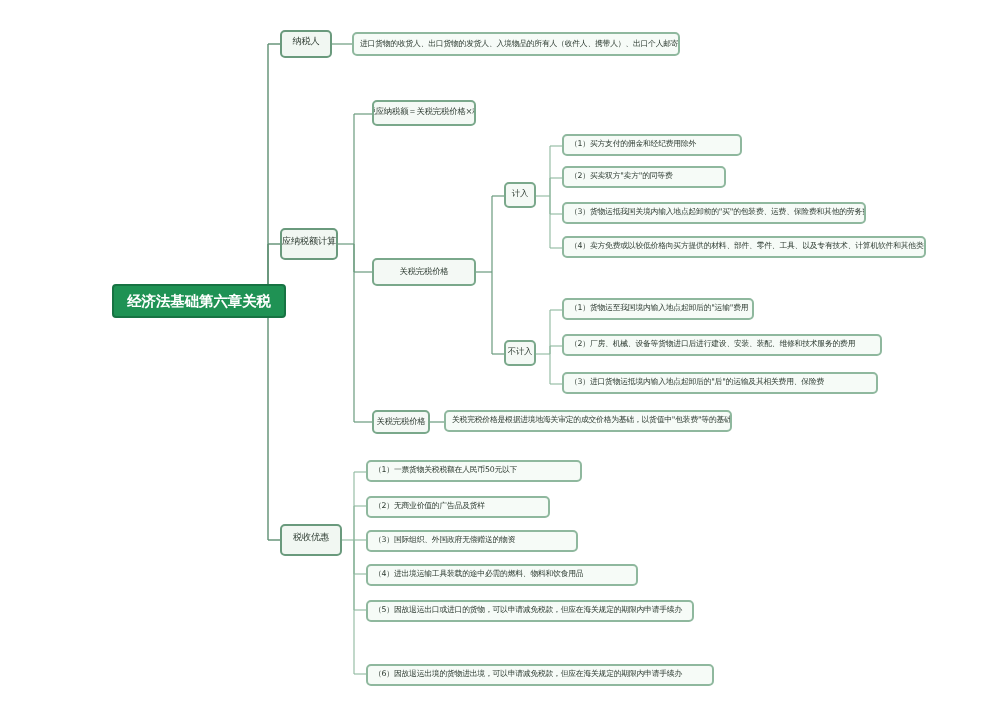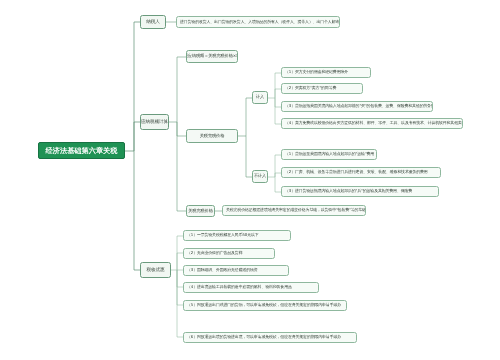--- a/index.html
+++ b/index.html
@@ -140,21 +140,21 @@
       <path d="M177 270 L177 337"></path>
       <path d="M177 236 L183 236"></path>
       <path d="M177 253 L183 253"></path>
       <path d="M177 270 L183 270"></path>
       <path d="M177 287 L183 287"></path>
       <path d="M177 305 L183 305"></path>
       <path d="M177 337 L183 337"></path>
     </g>
   </svg>
 
-  <div class="node root" style="left:38px; top:142px; width:87px; height:17px; font-size:7.2px;">
+  <div class="node root" style="left:56px; top:142px; width:87px; height:17px; font-size:7.2px;">
     <span>经济法基础第六章关税</span>
   </div>
 
   <div class="node lvl1" style="left:140px; top:15px; width:26px; height:14px;">
     <span>纳税人</span>
   </div>
   <div class="node leaf" style="left:176px; top:16px; width:164px; height:12px;">
     <span>进口货物的收货人、出口货物的发货人、入境物品的所有人（收件人、携带人）、出口个人邮寄物品人（进境人或其他）</span>
   </div>
 

